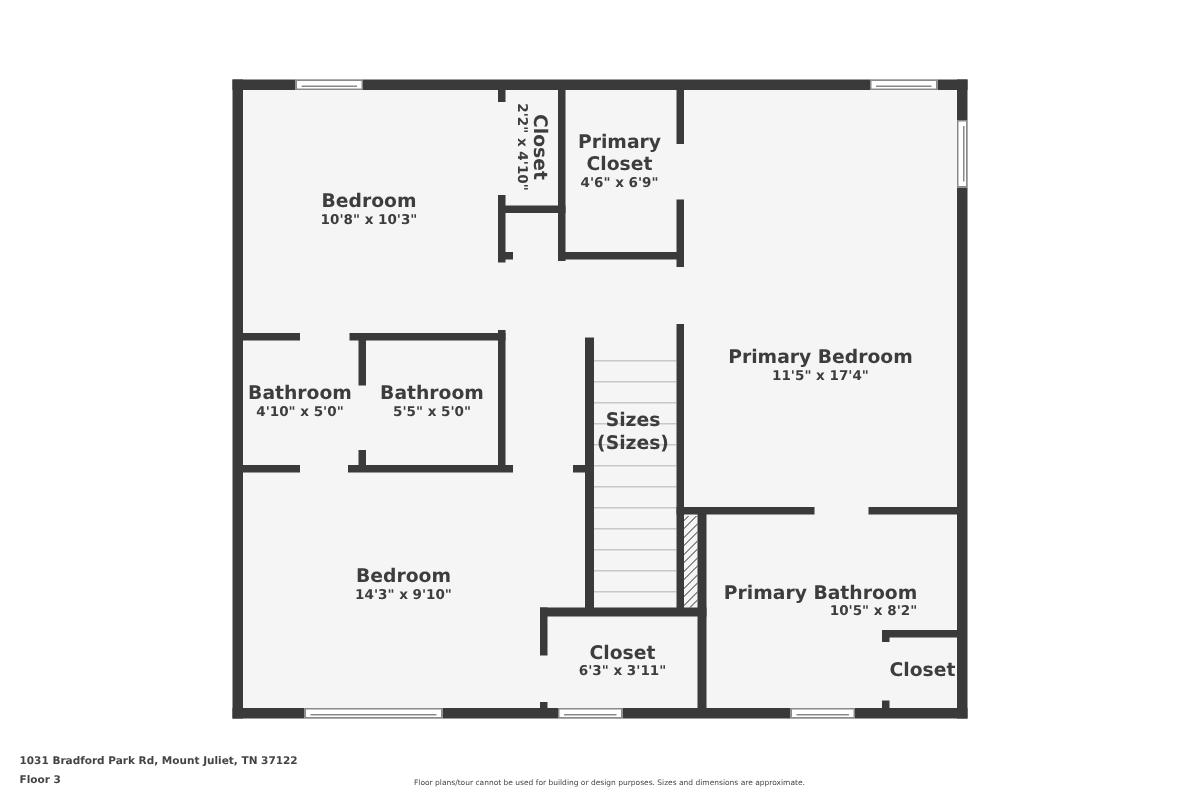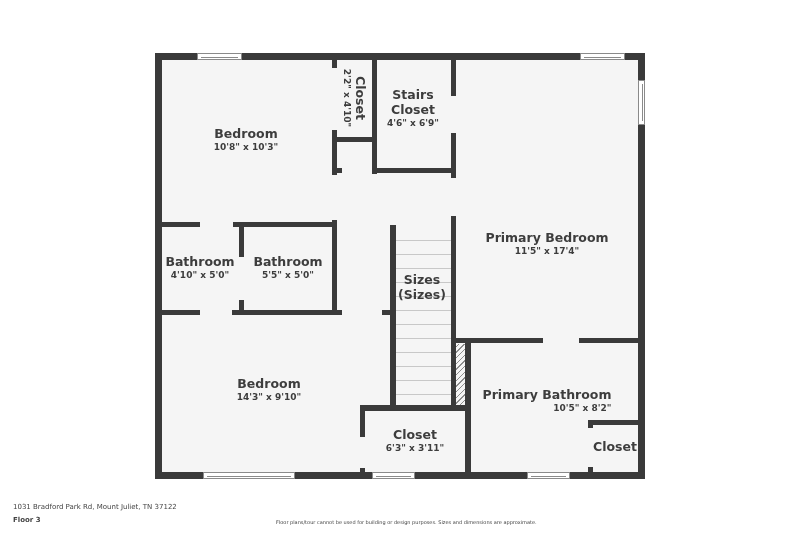--- a/index.html
+++ b/index.html
@@ -10,21 +10,21 @@
   .window{position:absolute;background:#ffffff;border:1px solid #8a8a8a;box-sizing:border-box;}
   .window.h::after{content:"";position:absolute;left:3px;right:3px;top:50%;height:0;border-top:1px solid #8a8a8a;}
   .window.v::after{content:"";position:absolute;top:3px;bottom:3px;left:50%;width:0;border-left:1px solid #8a8a8a;}
   .room-label{position:absolute;text-align:center;color:#3d3d3d;transform:translate(-50%,-50%);white-space:nowrap;}
   .room-name{font-weight:bold;font-size:12.5px;line-height:15px;display:block;}
   .room-dim{font-weight:bold;font-size:9px;line-height:13px;display:block;}
   .rot{transform:translate(-50%,-50%) rotate(90deg);}
   .stairs{position:absolute;background:#f5f5f5;}
   .tread{position:absolute;left:0;right:0;height:1px;background:#c8c8c8;}
   .hatch{position:absolute;background:repeating-linear-gradient(-45deg,#f5f5f5 0 3px,#8c8c8c 3px 4px);}
-  .footer-addr{position:absolute;left:13px;top:503px;font-size:7px;font-weight:normal;color:#444;}
+  .footer-addr{position:absolute;left:13px;top:503px;font-size:7px;font-weight:bold;color:#444;}
   .footer-floor{position:absolute;left:13px;top:516px;font-size:7px;font-weight:bold;color:#444;}
   .footer-disc{position:absolute;left:276px;top:519px;font-size:5px;color:#444;}
 </style>
 </head>
 <body>
 
 <div class="plan">
 
   <div class="floor" style="left:156px;top:54px;width:488px;height:424px;"></div>
 
@@ -102,21 +102,21 @@
     <span class="room-name">Bedroom</span>
     <span class="room-dim">10'8" x 10'3"</span>
   </div>
 
   <div class="room-label rot" style="left:354px;top:98px;">
     <span class="room-name">Closet</span>
     <span class="room-dim">2'2" x 4'10"</span>
   </div>
 
   <div class="room-label" style="left:413px;top:108px;">
-    <span class="room-name">Stairs</span>
+    <span class="room-name">Primary</span>
     <span class="room-name">Closet</span>
     <span class="room-dim">4'6" x 6'9"</span>
   </div>
 
   <div class="room-label" style="left:547px;top:196px;margin-top:48px;">
     <span class="room-name">Primary Bedroom</span>
     <span class="room-dim">11'5" x 17'4"</span>
   </div>
 
   <div class="room-label" style="left:200px;top:268px;">

